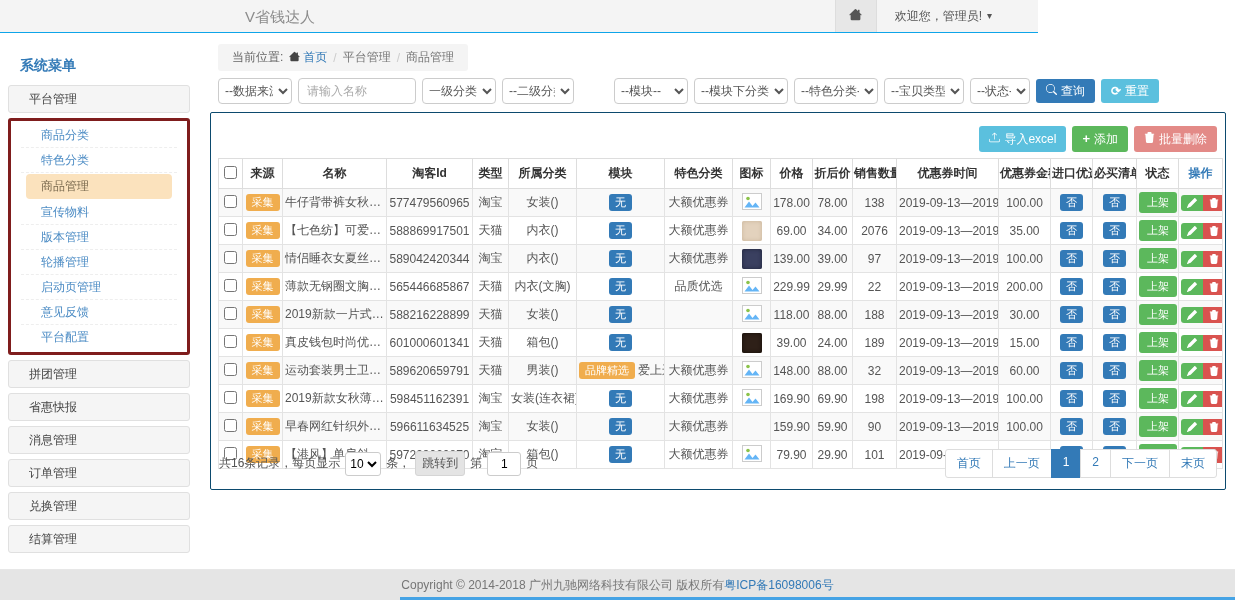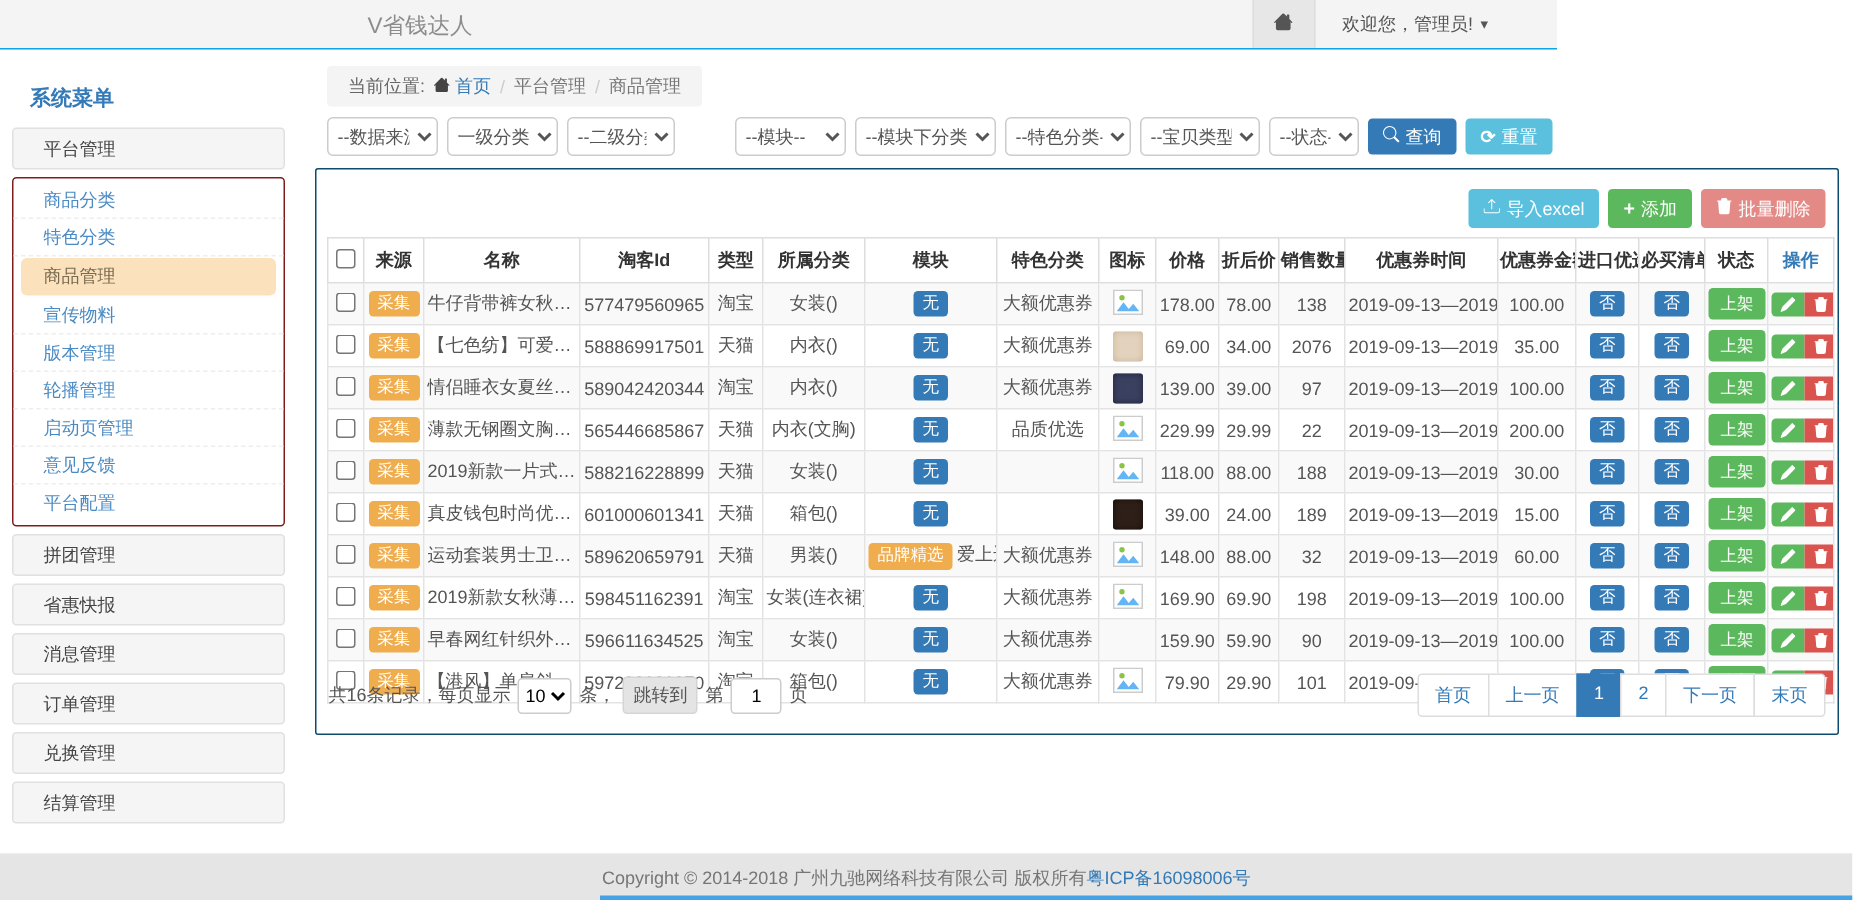--- a/index.html
+++ b/index.html
@@ -20,21 +20,21 @@
     display:flex; align-items:center; justify-content:center; cursor:pointer; }
   .home-btn svg { fill:#555; }
   .welcome { padding:0 46px 0 18px; color:#555; cursor:pointer; display:flex; align-items:flex-start; gap:5px; }
   .caret-down::before { content:"▾"; font-size:10px; color:#555; }
 
   
   .sidebar { position:absolute; left:8px; top:45px; width:182px; }
   .sidebar-title { color:#337ab7; font-weight:bold; font-size:14px; padding:12px 12px 10px 12px; }
   .group-item { height:28px; line-height:26px; background:#f5f5f5; border:1px solid #e0e0e0;
     border-radius:3px; padding-left:20px; color:#444; margin-bottom:5px; cursor:pointer; }
-  .submenu { background:#fff; border:1px solid #7f1d1d; border-radius:3px; margin-bottom:5px; padding:2px 0; }
+  .submenu { background:#fff; border:3px solid #7f1d1d; border-radius:3px; margin-bottom:5px; padding:2px 10px; }
   .sub-item { height:25px; line-height:24px; padding-left:20px; color:#4b8bc4;
     border-bottom:1px dashed #eee; cursor:pointer; }
   .sub-item:last-child { border-bottom:none; }
   .sub-item.active { background:#fbe2bd; border-radius:4px; margin:1px 5px; padding-left:15px;
     color:#7a6a4f; border-bottom:none; }
 
   
   .breadcrumb { position:absolute; left:218px; top:44px; height:27px; background:#f4f4f4;
     border-radius:3px; padding:0 14px; display:inline-flex; align-items:center; gap:6px; color:#666; }
   .breadcrumb .home-link { color:#337ab7; display:inline-flex; align-items:center; gap:3px; cursor:pointer; }
@@ -163,20 +163,21 @@
   </a>
   <span class="sep">/</span>
   <span class="crumb">平台管理</span>
   <span class="sep">/</span>
   <span class="crumb">商品管理</span>
 </div>
 
 <div class="filters">
   <span style="display:flex;gap:6px;align-items:center;">
       <select class="f-select" style="width: 74px;"><option>--数据来源--</option></select>
+      <input class="f-input" placeholder="请输入名称" style="width: 118px;">
       <select class="f-select" style="width: 74px;"><option>一级分类</option></select>
       <select class="f-select" style="width: 72px;"><option>--二级分类--</option></select>
       <select class="f-select" style="width: 74px; margin-left: 34px;"><option>--模块--</option></select>
       <select class="f-select" style="width: 94px;"><option>--模块下分类--</option></select>
       <select class="f-select" style="width: 84px;"><option>--特色分类--</option></select>
       <select class="f-select" style="width: 80px;"><option>--宝贝类型--</option></select>
       <select class="f-select" style="width: 60px;"><option>--状态--</option></select>
     </span>
   <button class="btn btn-query">
     <span><svg width="11" height="11" viewBox="0 0 16 16" fill="#fff">

